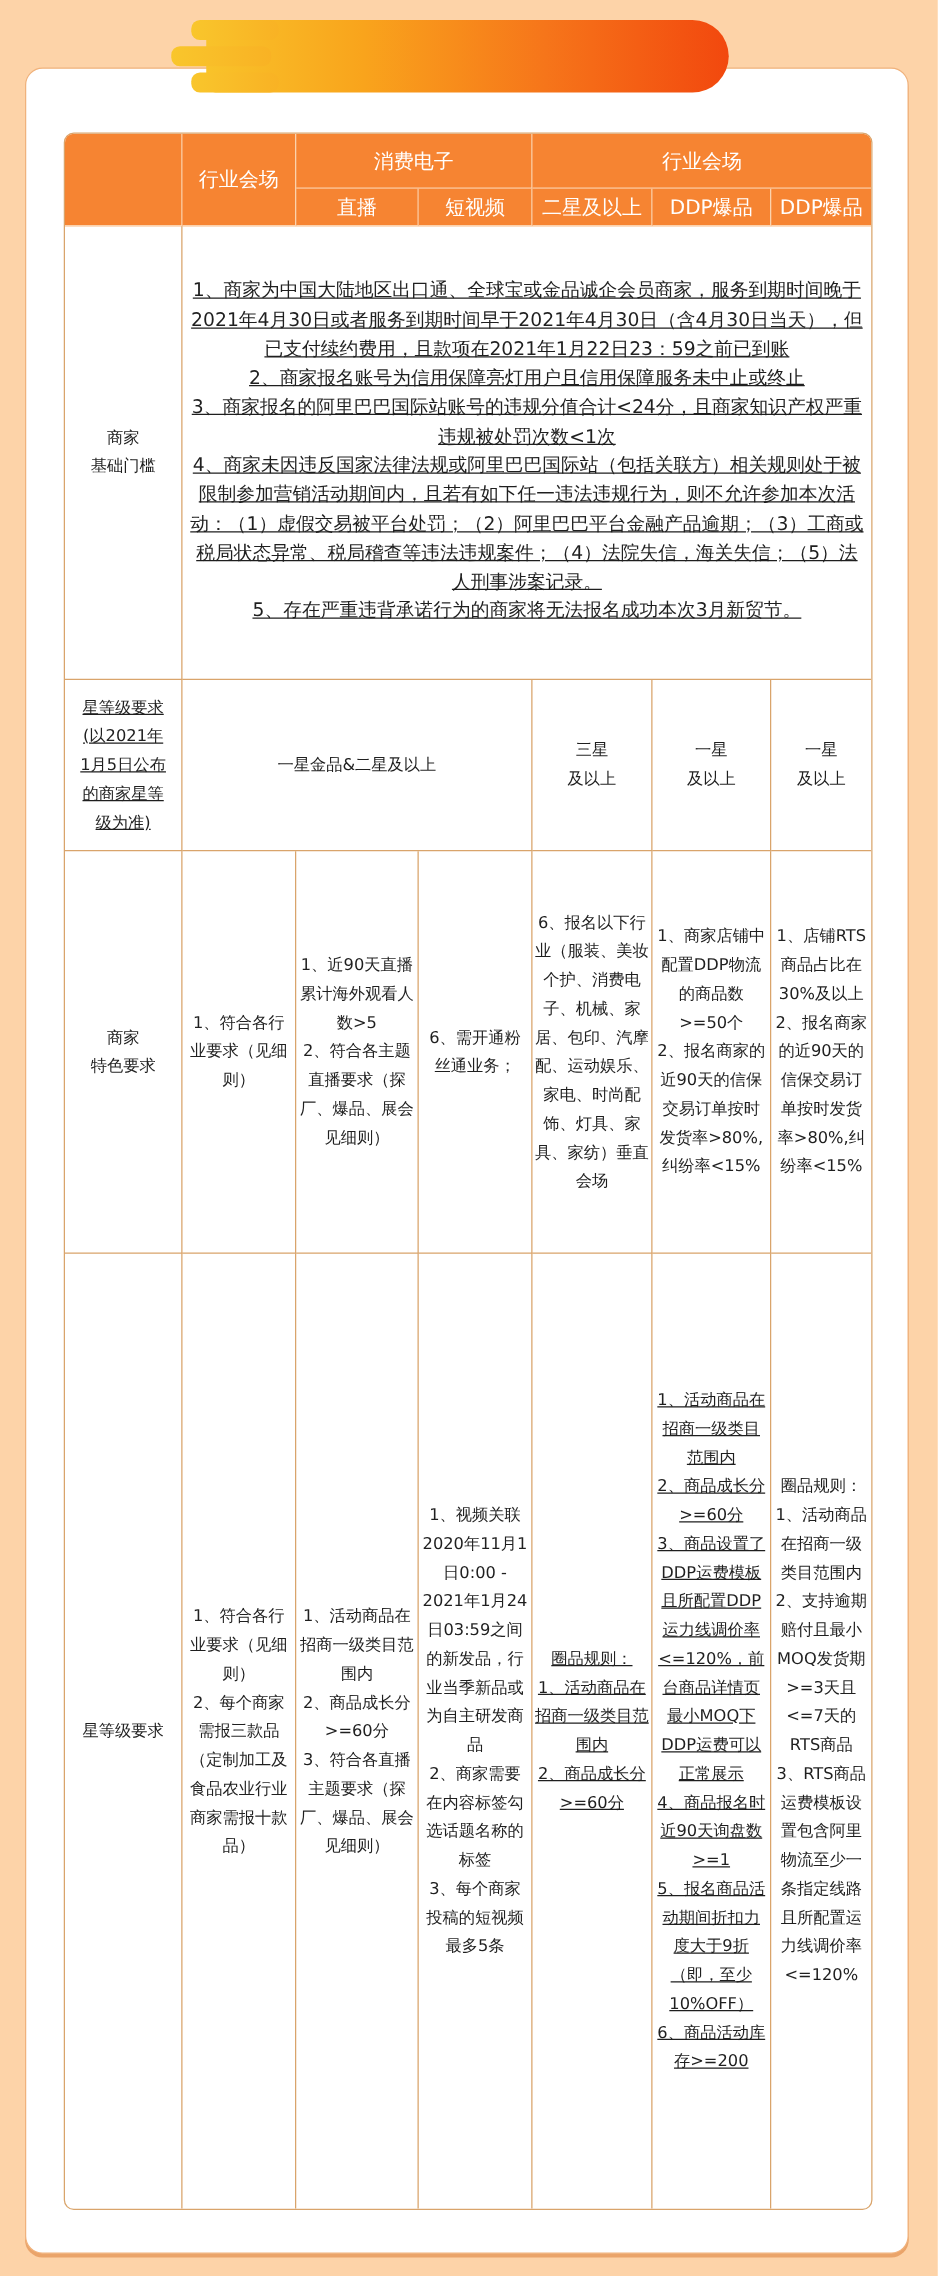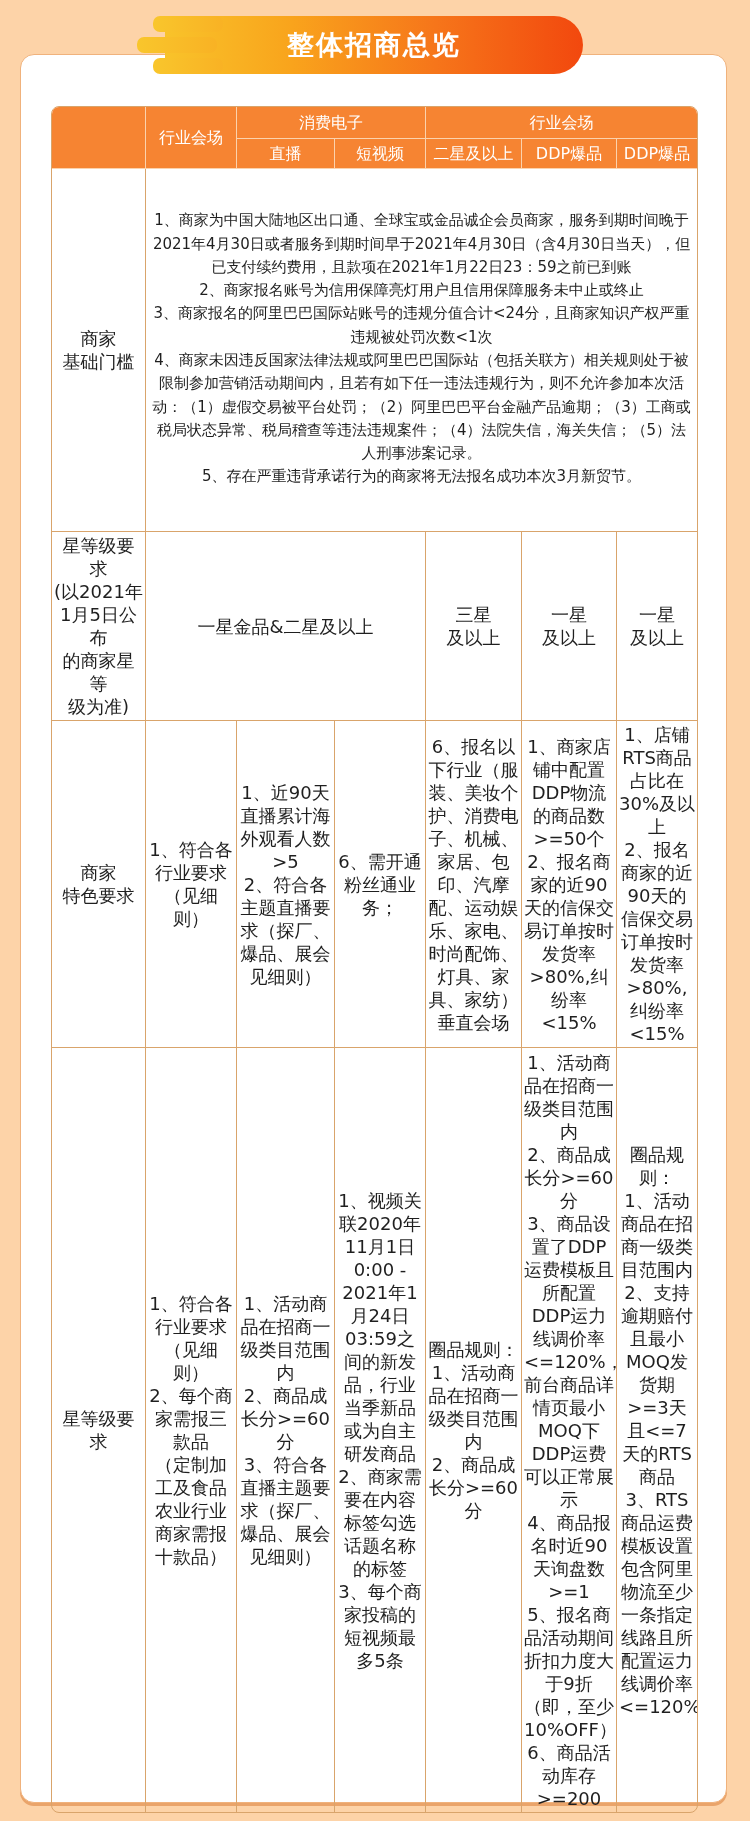--- a/index.html
+++ b/index.html
@@ -29,58 +29,57 @@
     font-family: "DejaVu Sans", sans-serif;
   }
   table.grid {
     position: absolute; left: 51px; top: 106px; width: 645px;
     border-collapse: separate; border-spacing: 0;
     table-layout: fixed;
     border: 1px solid #d9a46b; border-radius: 8px; overflow: hidden;
   }
   table.grid td, table.grid th {
     border-right: 1px solid #d9a46b; border-bottom: 1px solid #d9a46b;
-    font-size: 18px; line-height: 23px; text-align: center; vertical-align: middle;
+    font-size: 13px; line-height: 23px; text-align: center; vertical-align: middle;
     font-weight: normal; padding: 2px 2px;
     color: #1f1f1f;
   }
   table.grid tr td:last-child, table.grid tr th:last-child { border-right: none; }
   table.grid tr:last-child td { border-bottom: none; }
   table.grid th {
     background: #f68432; color: #fff; font-size: 16px; line-height: 24px;
     border-color: #fbd2ad;
   }
-  .left { text-align: left; }
+  .left { text-align: left; text-decoration: underline; }
   .basic { padding: 6px 6px 8px 6px !important; font-size: 15px !important; line-height: 23.3px !important; }
   .pre { white-space: pre-line; }
 </style>
 </head>
 <body>
 
 <div class="card"></div>
 
 <div class="banner">
   <span class="stripe s1"></span>
   <span class="stripe s2"></span>
   <span class="stripe s3"></span>
-  <span class="title">整体招商总览</span>
 </div>
 
 <table class="grid">
   <colgroup>
     <col style="width:94px">
       <col style="width:91px">
       <col style="width:98px">
       <col style="width:91px">
     <col style="width:96px">
       <col style="width:95px">
       <col style="width:80px">
   </colgroup>
   <tbody>
-      <tr style="height:32px">
+      <tr style="height:44px">
     <th rowspan="2"></th>
     <th rowspan="2">行业会场</th>
     <th colspan="2">消费电子</th>
     <th colspan="3">行业会场</th>
   </tr>
   <tr style="height:30px">
     <th>直播</th>
     <th>短视频</th>
     <th>二星及以上</th>
     <th>DDP爆品</th>

